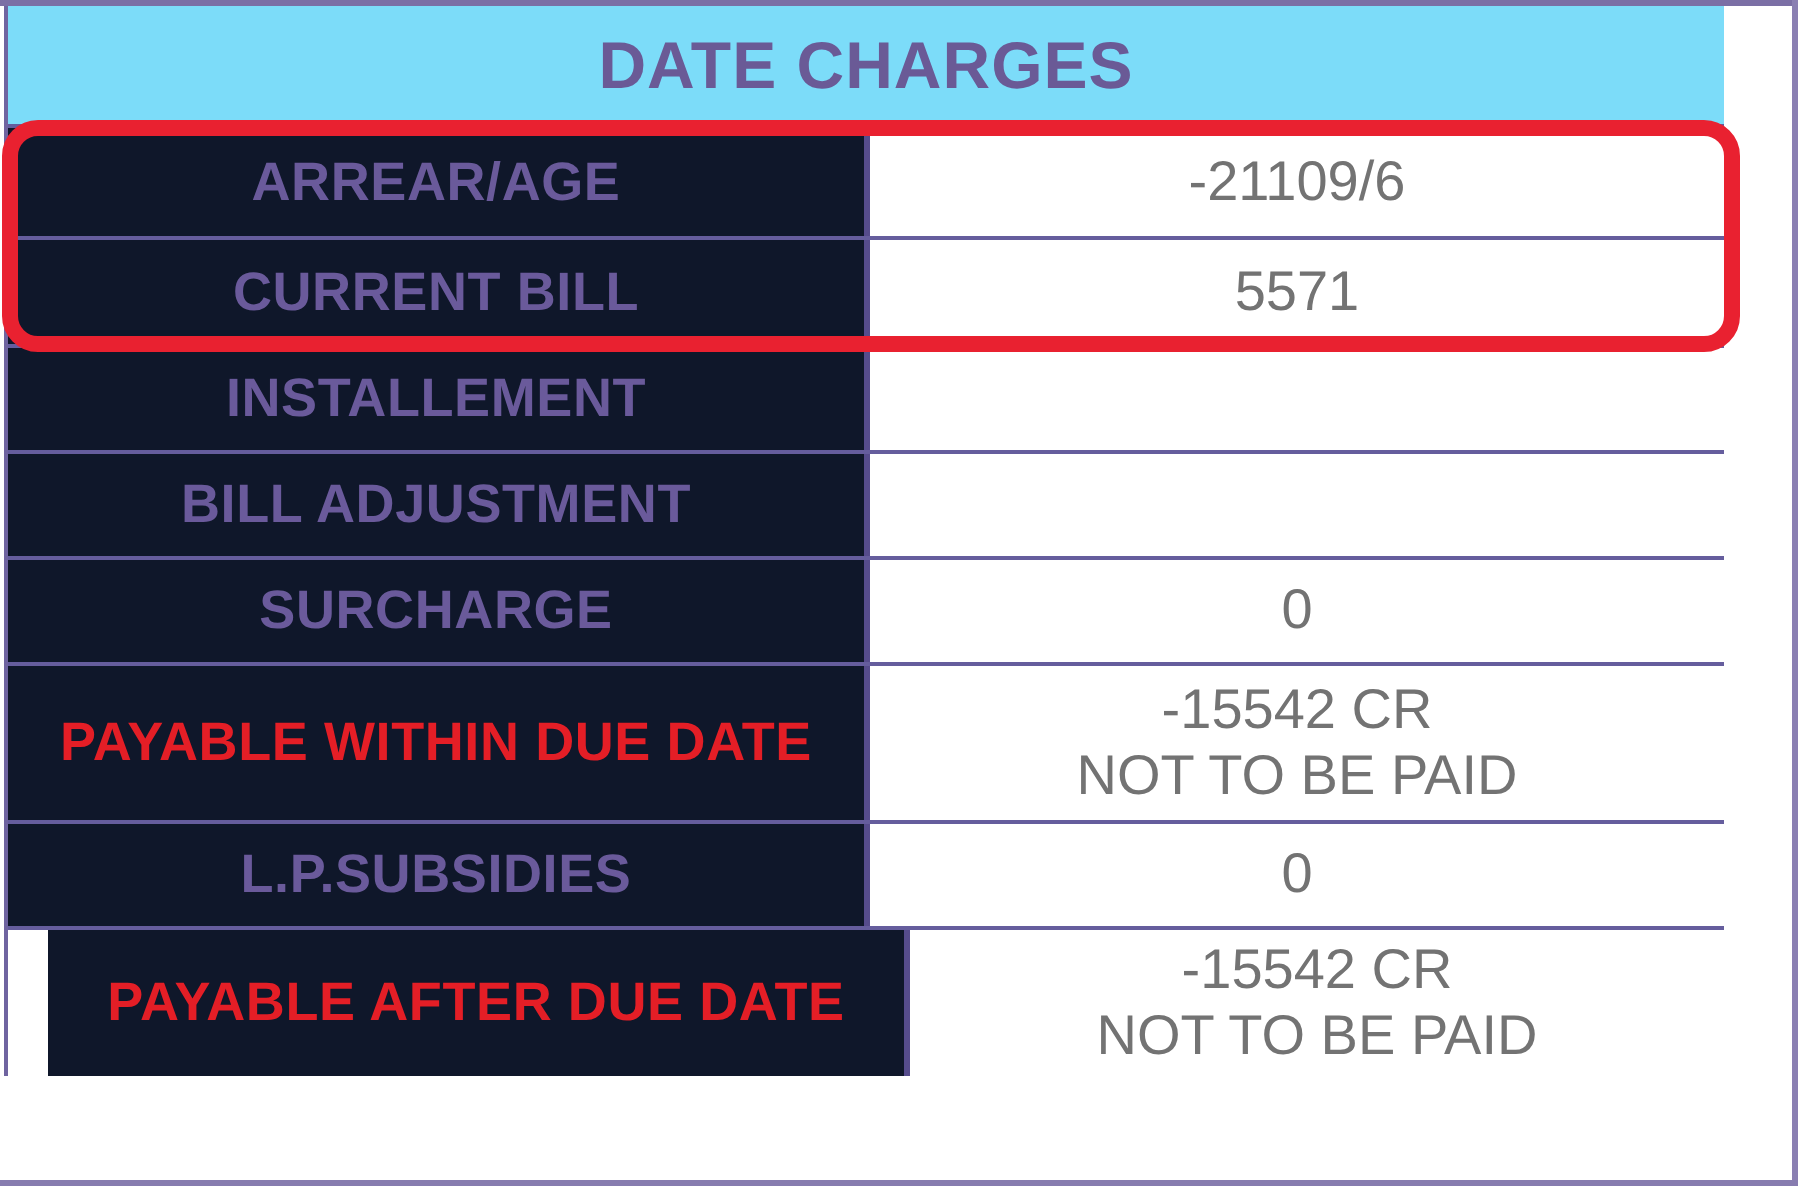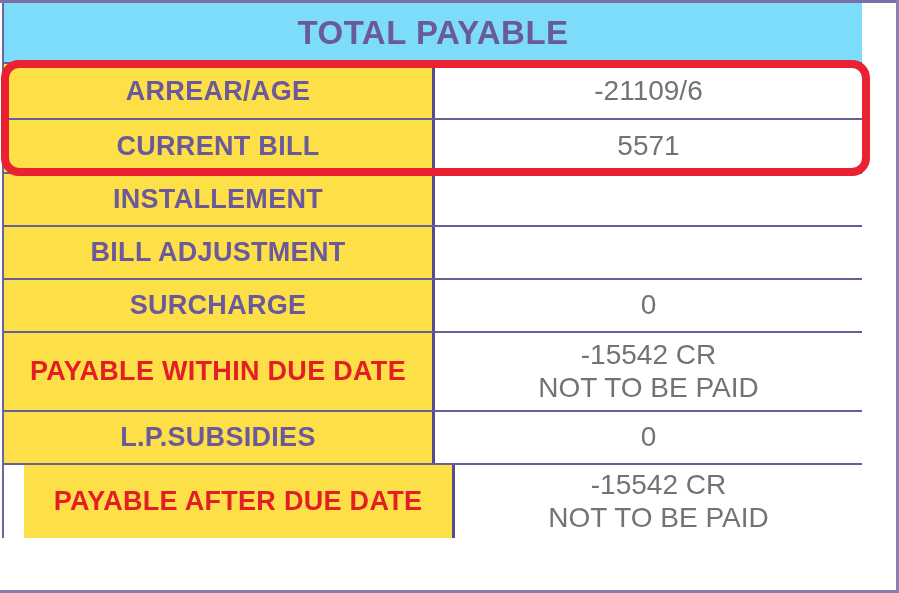--- a/index.html
+++ b/index.html
@@ -24,21 +24,21 @@
   .t-header {
     height:59px; background:#7cdcf9;
     display:flex; align-items:center; justify-content:center;
     color:#6a5a96; font-weight:bold; font-size:33px; letter-spacing:0.5px;
   }
   .t-row { display:flex; border-top:2px solid #655d9d; }
   .h56 { height:56px; } .h54 { height:54px; } .h53 { height:53px; }
   .h79 { height:79px; } .h75 { height:75px;padding-left:20px; }
 
   .cell-label {
-    width:428px; background:#fde047;
+    width:428px; background:#0f172a;
     display:flex; align-items:center; justify-content:center;
     color:#6a5a9b; font-weight:bold; font-size:27px; letter-spacing:0.3px;
     text-align:center;
   }
   .cell-value {
     flex:1; background:#ffffff; border-left:3px solid #564c8c;
     display:flex; align-items:center; justify-content:center;
     color:#737373; font-size:28px; line-height:1.17;
     text-align:center; white-space:pre-line;
   }
@@ -53,21 +53,21 @@
 </style>
 </head>
 <body>
 
 <div class="frame-top"></div>
 <div class="frame-right"></div>
 <div class="frame-bottom"></div>
 
 <div class="charges-table">
 
-  <div class="t-header">TOTAL PAYABLE</div>
+  <div class="t-header">DATE CHARGES</div>
 
   <div class="t-row h56">
     <div class="cell-label">ARREAR/AGE</div>
     <div class="cell-value">-21109/6</div>
   </div>
 
   <div class="t-row h54">
     <div class="cell-label">CURRENT BILL</div>
     <div class="cell-value">5571</div>
   </div>

